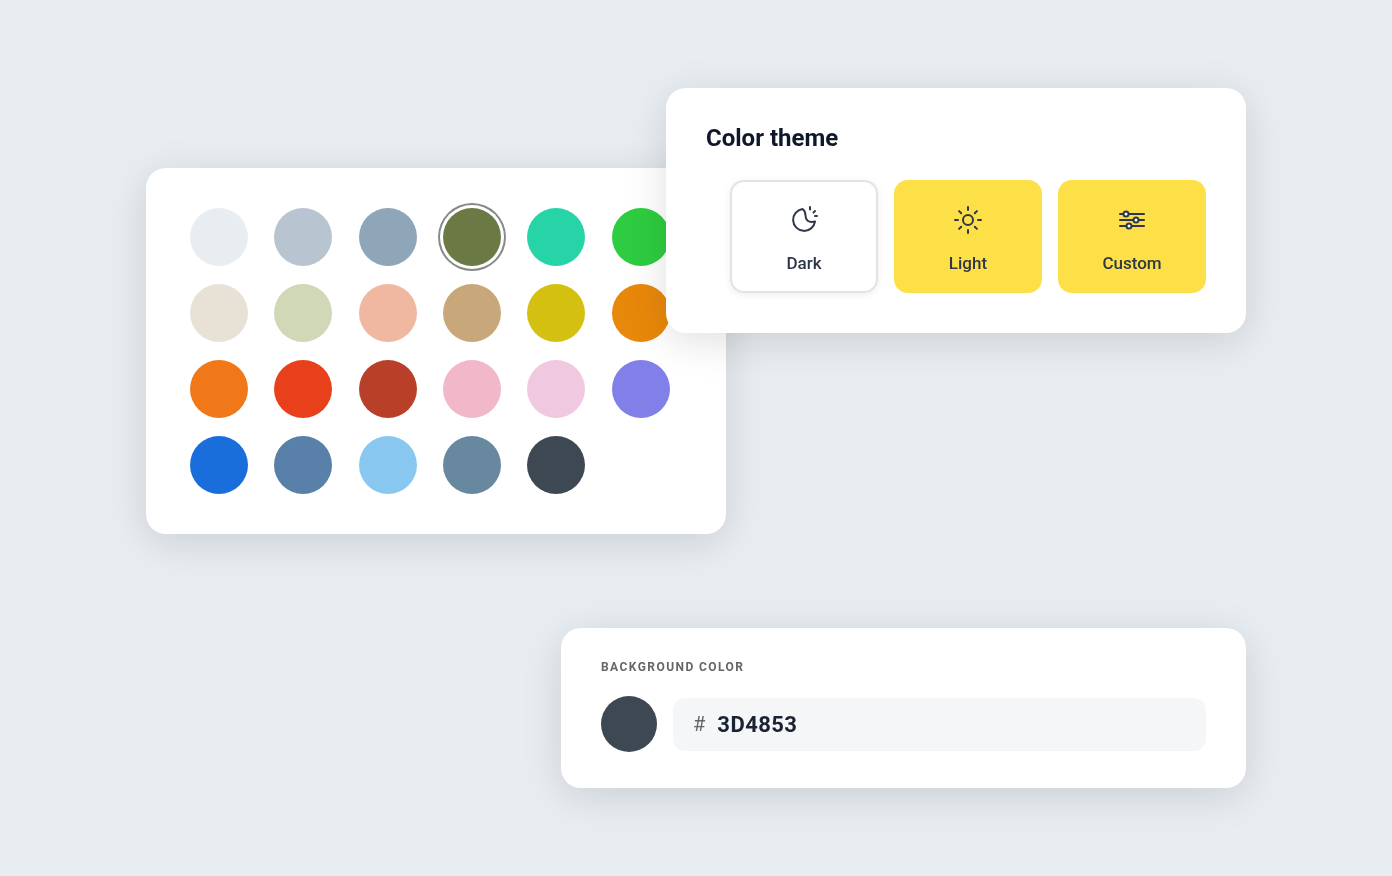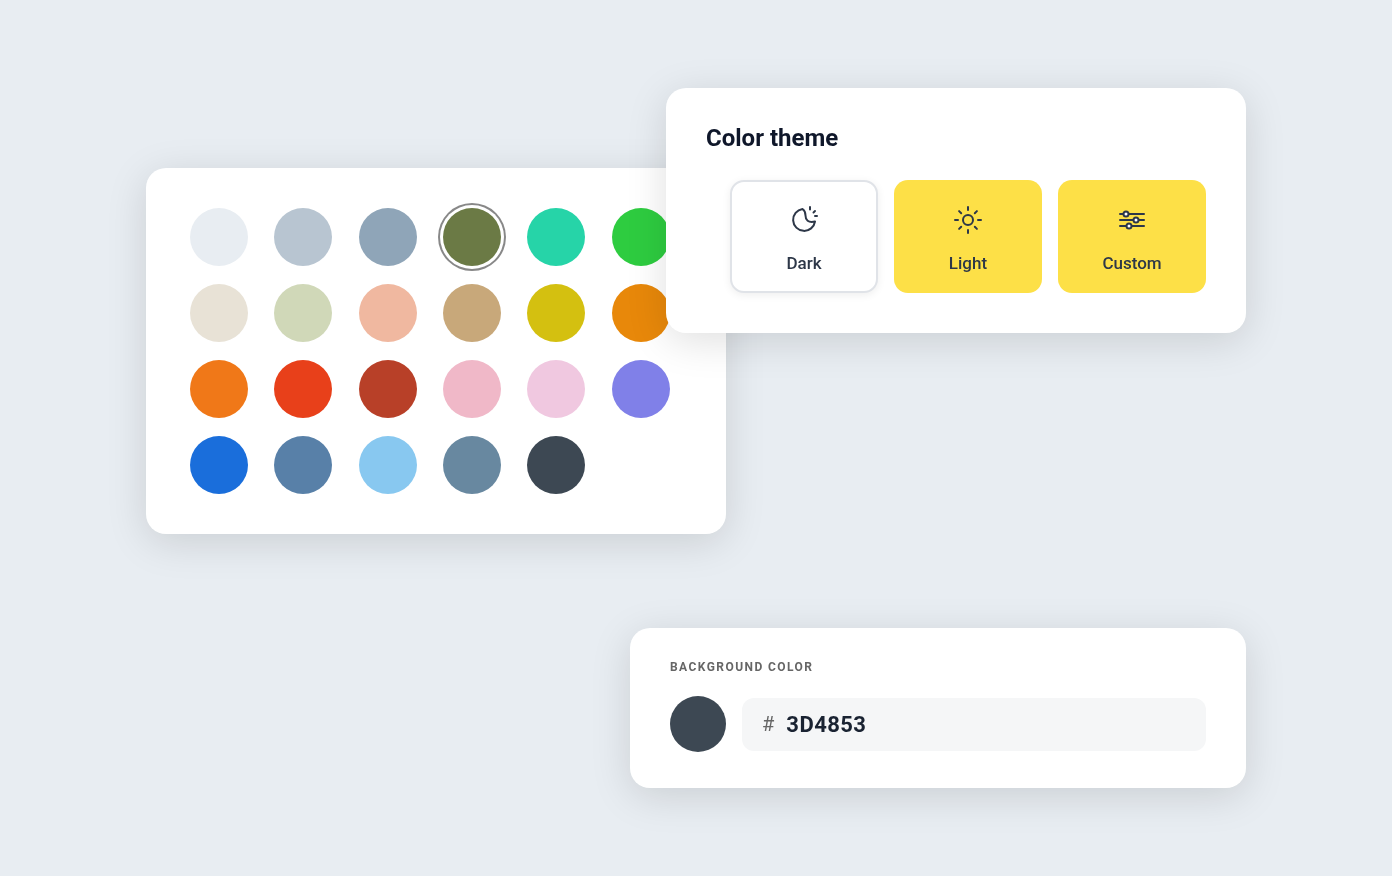--- a/index.html
+++ b/index.html
@@ -110,21 +110,21 @@
       font-size: 17px;
       color: #2d3748;
       font-weight: 500;
     }
 
     
     .bg-color-card {
       position: absolute;
       bottom: 0px;
       right: 0px;
-      width: 616px;
+      width: 685px;
       background: #fff;
       border-radius: 20px;
       padding: 32px 40px 36px;
       box-shadow: 0 8px 40px rgba(0,0,0,0.13);
       z-index: 2;
     }
 
     .bg-card-label {
       font-size: 12px;
       font-weight: 700;

